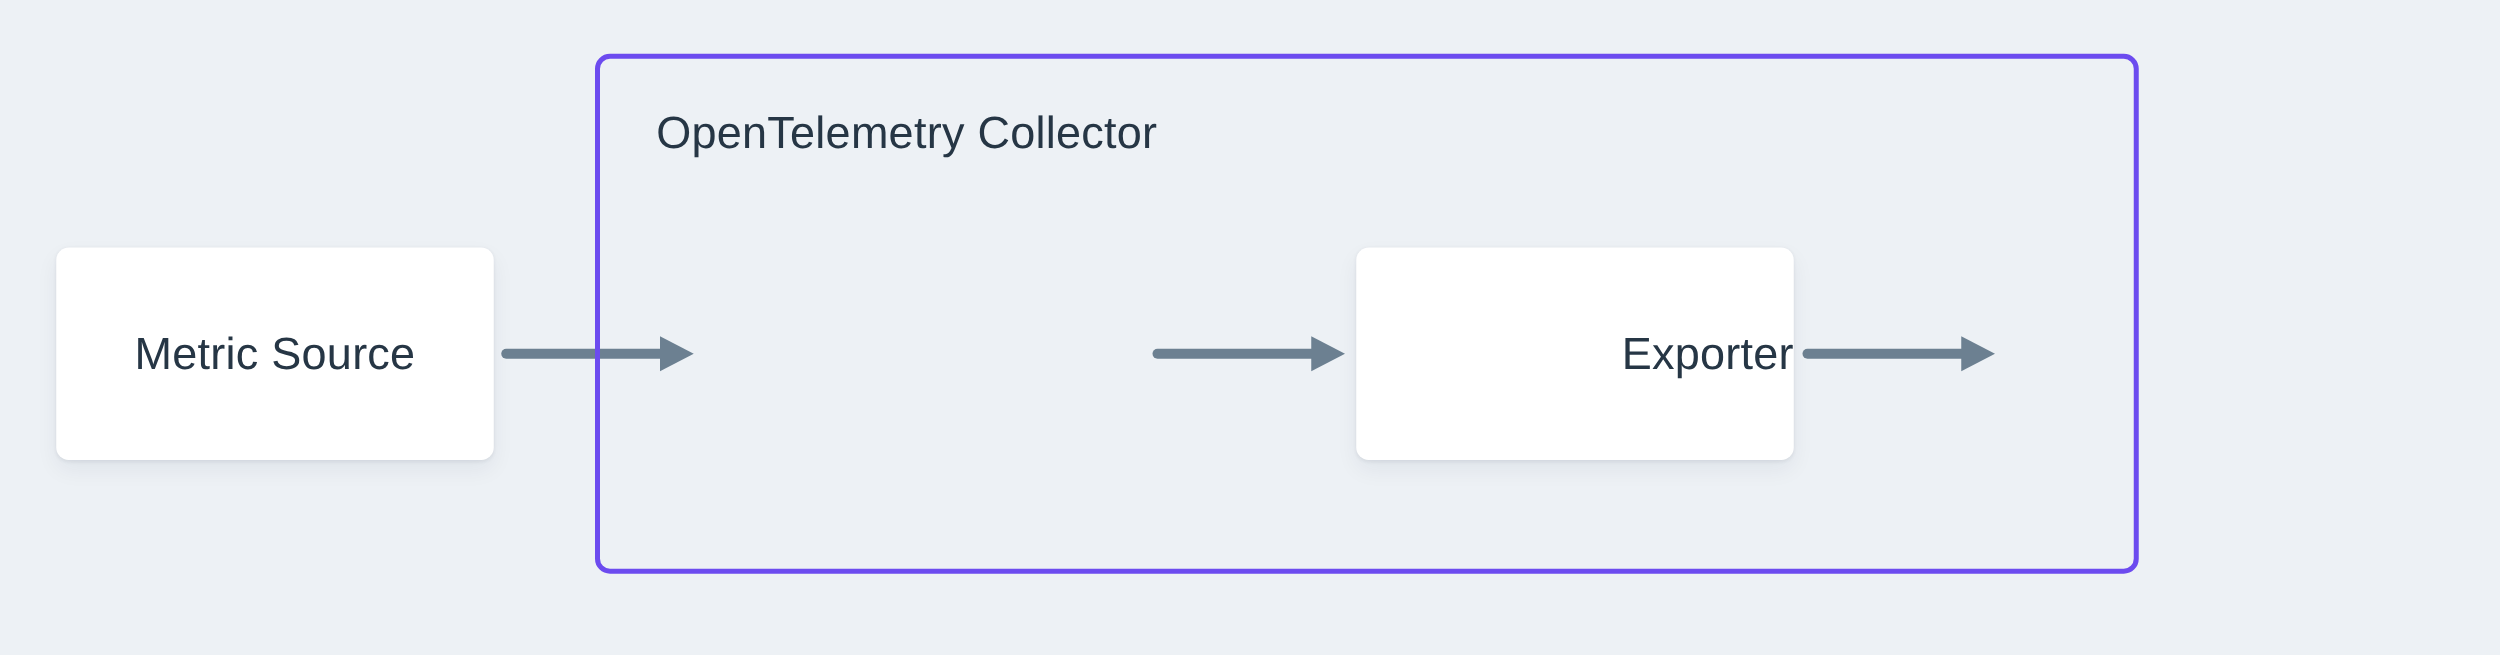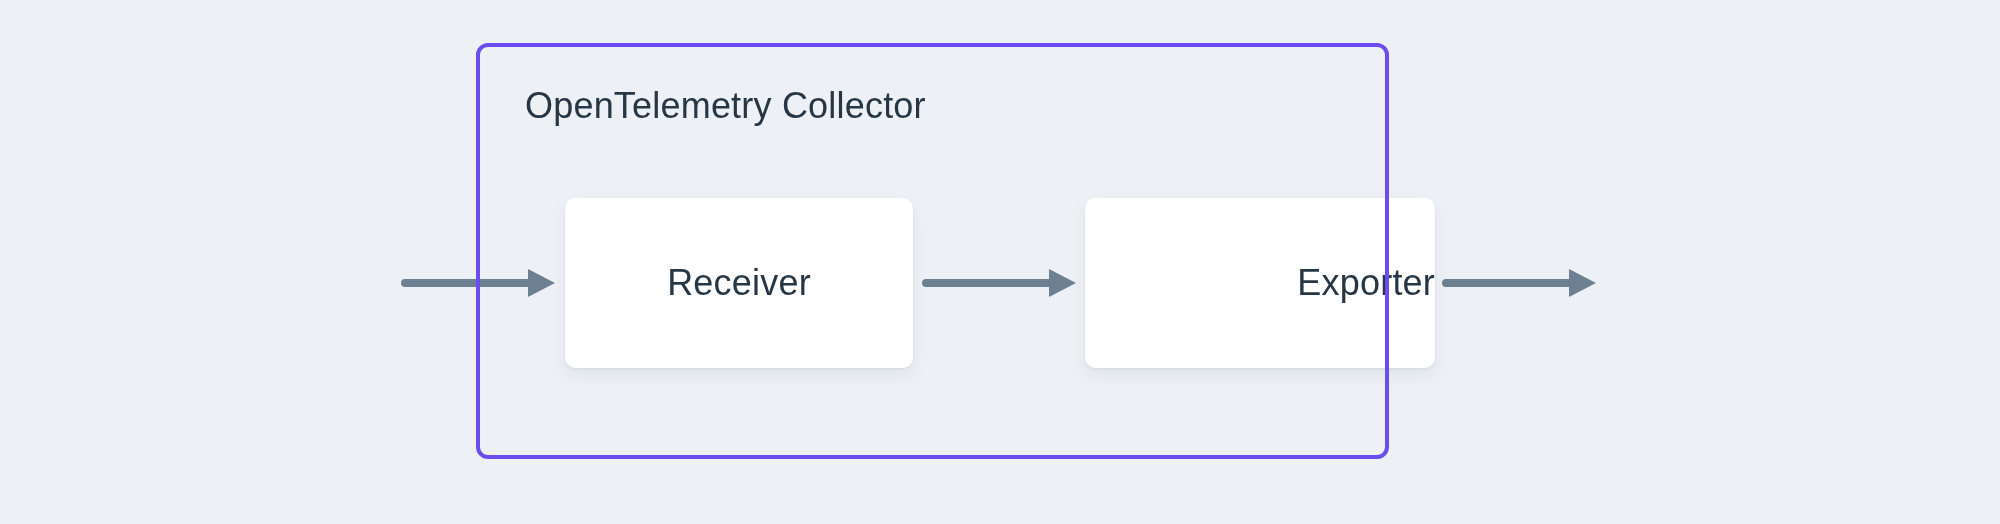--- a/index.html
+++ b/index.html
@@ -37,21 +37,21 @@
     font-weight:500;
     color:var(--node-text);
     letter-spacing:.2px;
   }
   .node-metric-source{left:45px;top:198px;width:350px;height:170px;}
   .node-receiver{left:565px;top:198px;width:348px;height:170px;}
   .node-exporter{left:1085px;top:198px;width:350px;height:170px;justify-content:flex-end;}
 
   .collector{
     position:absolute;
-    left:476px;top:43px;width:913px;height:416px;
+    left:476px;top:43px;width:1235px;height:416px;
     border:4px solid var(--accent-purple);
     border-radius:12px;
     background:transparent;
     z-index:3;
     pointer-events:none;
     text-align:right;
   }
   .collector-title{
     position:absolute;
     left:45px;top:38px;
@@ -110,24 +110,24 @@
   </svg>
   <svg class="arrow arrow-2" viewBox="0 0 156 32" aria-hidden="true">
     <line x1="5" y1="16" x2="130" y2="16" stroke-width="8" stroke-linecap="round"></line>
     <polygon points="128,2 155,16 128,30"></polygon>
   </svg>
   <svg class="arrow arrow-3" viewBox="0 0 156 32" aria-hidden="true">
     <line x1="5" y1="16" x2="130" y2="16" stroke-width="8" stroke-linecap="round"></line>
     <polygon points="128,2 155,16 128,30"></polygon>
   </svg>
 
+  <div class="node node-metric-source">
+    <span class="node-label">Metric Source</span>
+  </div>
 
-  <div class="node node-receiver">
-    <span class="node-label">Receiver</span>
-  </div>
 
   <div class="node node-exporter">
     <span class="node-label">Exporter</span>
   </div>
 
   <div class="collector">
     <div class="collector-title">OpenTelemetry Collector</div>
   </div>
 
 

